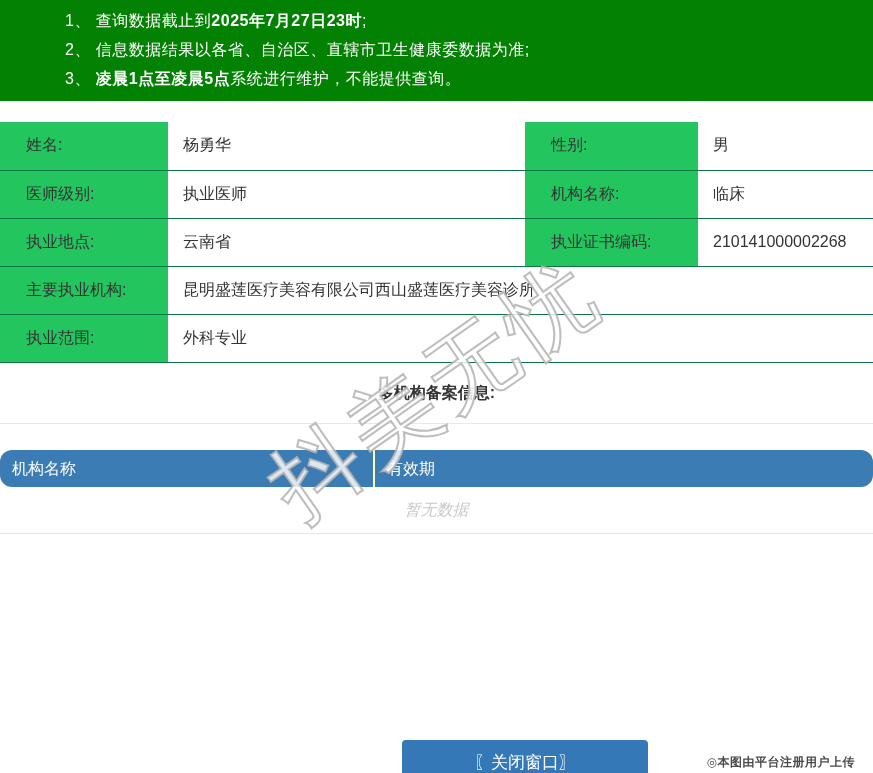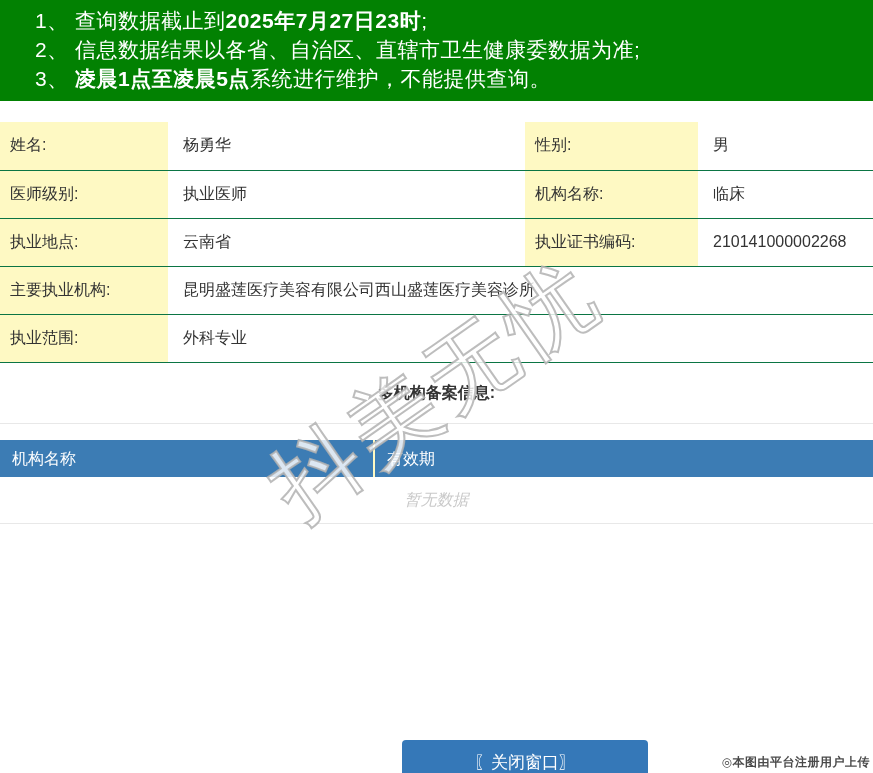--- a/index.html
+++ b/index.html
@@ -2,54 +2,54 @@
 <html><head>
 <meta charset="utf-8">
 <style>
   * { margin:0; padding:0; box-sizing:border-box; }
   html,body { width:873px; height:773px; overflow:hidden; background:#fff;
               font-family:"Liberation Sans","DejaVu Sans",sans-serif; }
   .page { position:relative; width:873px; height:773px; background:#fff; overflow:hidden; }
 
   
   .notice-banner { background:#028102; color:#fff; padding:6px 0 8px 0; height:101px; }
-  .notice-line { line-height:29px; padding-left:35px; font-size:21px; letter-spacing:0.5px; }
+  .notice-line { line-height:29px; padding-left:35px; font-size:16px; letter-spacing:0.5px;margin-left:30px; }
   .notice-line b { font-weight:bold; }
 
   
   .info-table { width:873px; border-collapse:collapse; table-layout:fixed; margin-top:21px; }
   .info-table td { height:48px; border-bottom:1px solid #0b7544; font-size:16px; color:#333;
                    vertical-align:middle; }
-  .info-table td.lbl { background:#fef9c3; padding-left:10px; }
+  .info-table td.lbl { background:#22c55e; padding-left:26px; }
   .info-table td.val { padding-left:15px; }
 
   
   .section-heading { text-align:center; font-size:16px; font-weight:bold; color:#333;
                      padding:20px 0 19px 0; border-bottom:1px solid #e8e8e8; }
-  .org-header { display:flex; margin-top:16px; background:#3c7cb4; height:37px; }
+  .org-header { display:flex; margin-top:26px; background:#3c7cb4; height:37px;border-radius:12px; }
   .org-col { color:#fff; font-size:16px; line-height:37px; padding-left:12px; }
   .org-col.c1 { width:373px; }
   .org-col.c2 { width:302px; border-left:2px solid #fef9c3; }
   .org-col.c3 { flex:1; border-left:2px solid #fff; }
   .org-empty { text-align:center; color:#c9c9c9; font-size:16px; padding:13px 0 12px 0;
                border-bottom:1px solid #e8e8e8;font-style:italic; }
 
   
   .watermark { position:absolute; left:247px; top:346px; font-size:88px; line-height:88px;
                letter-spacing:6px; white-space:nowrap; transform:rotate(-35deg);
                color:rgba(255,255,255,0.82); -webkit-text-stroke:2px rgba(178,178,178,0.85);
                pointer-events:none; z-index:5; }
 
   
   .close-btn { position:absolute; left:402px; top:740px; width:246px; height:44px;
                background:#3578b8; color:#fff; font-size:17px; border:none; border-radius:4px;
                font-family:inherit; cursor:pointer; }
 
   
-  .upload-note { position:absolute; right:3px; bottom:2px; font-size:12px; font-weight:bold;
+  .upload-note { position:absolute; right:18px; bottom:2px; font-size:12px; font-weight:bold;
                  color:#4a4a4a; letter-spacing:0.5px;
                  text-shadow:-1px -1px 0 #fff, 1px -1px 0 #fff, -1px 1px 0 #fff, 1px 1px 0 #fff; }
 </style>
 </head>
 <body>
 
 <div class="page">
 
   <div class="notice-banner">
     <div class="notice-line"><span>1、 查询数据截止到</span><b>2025年7月27日23时</b><span>;</span></div>

